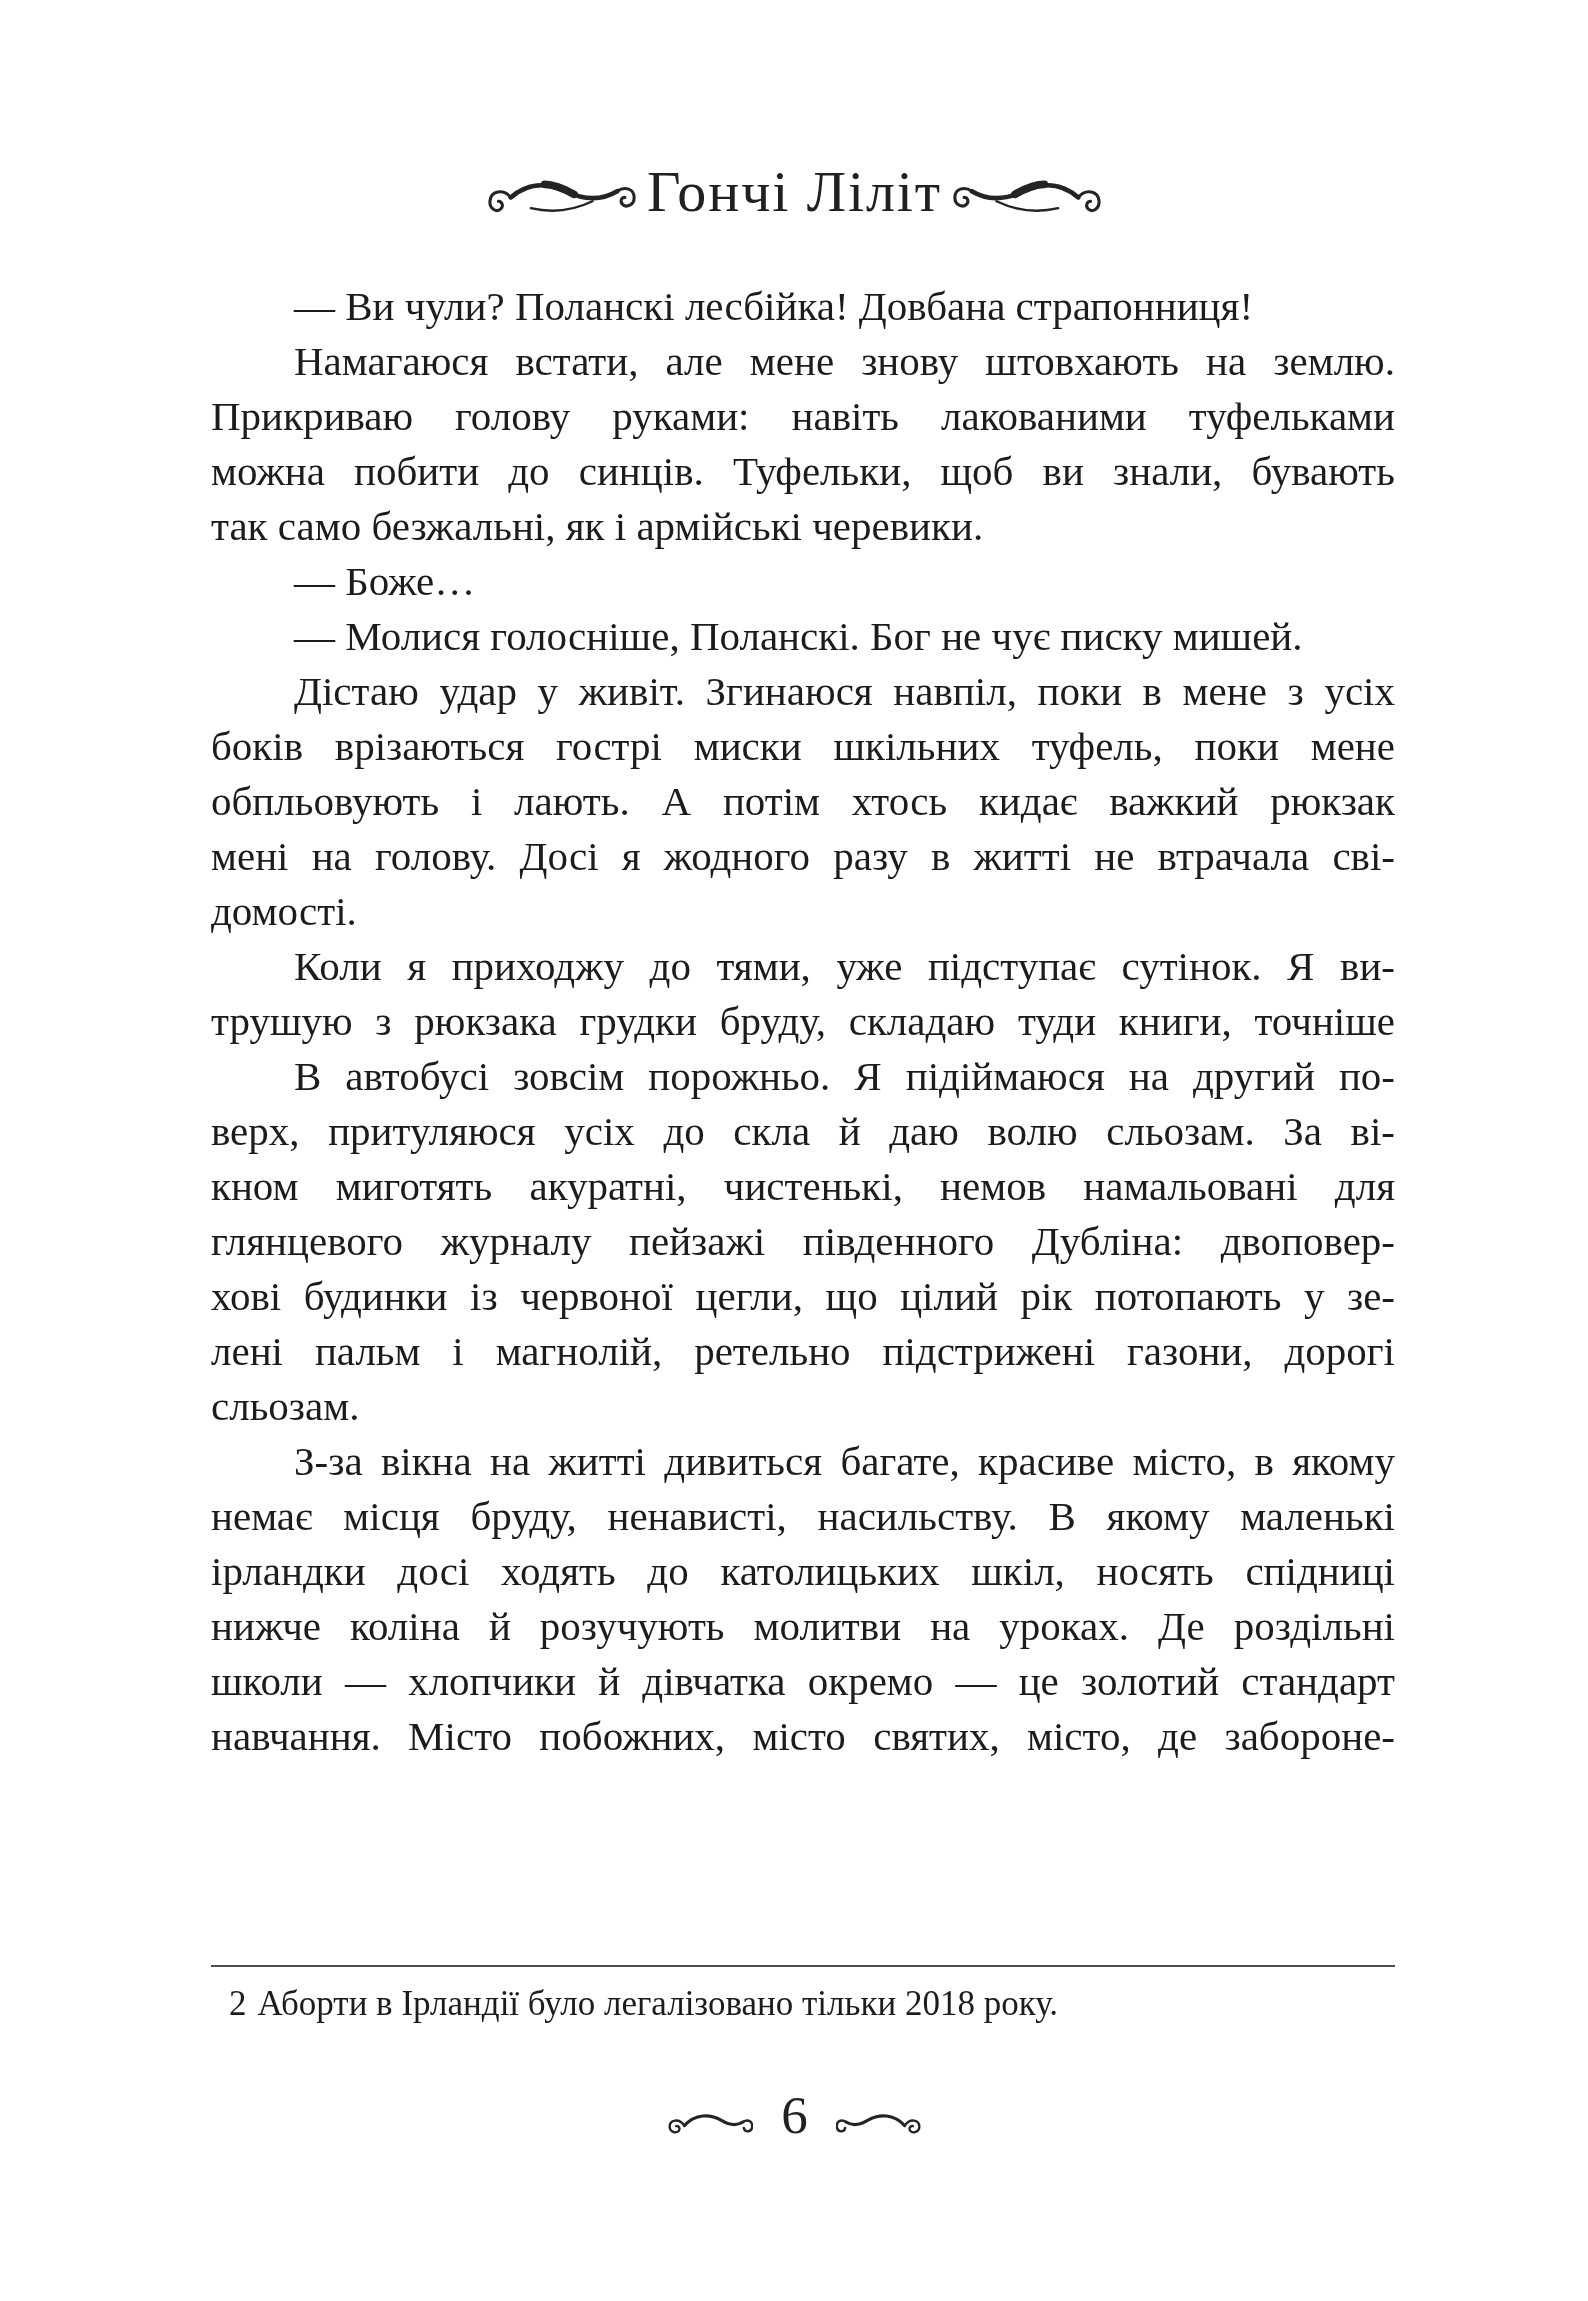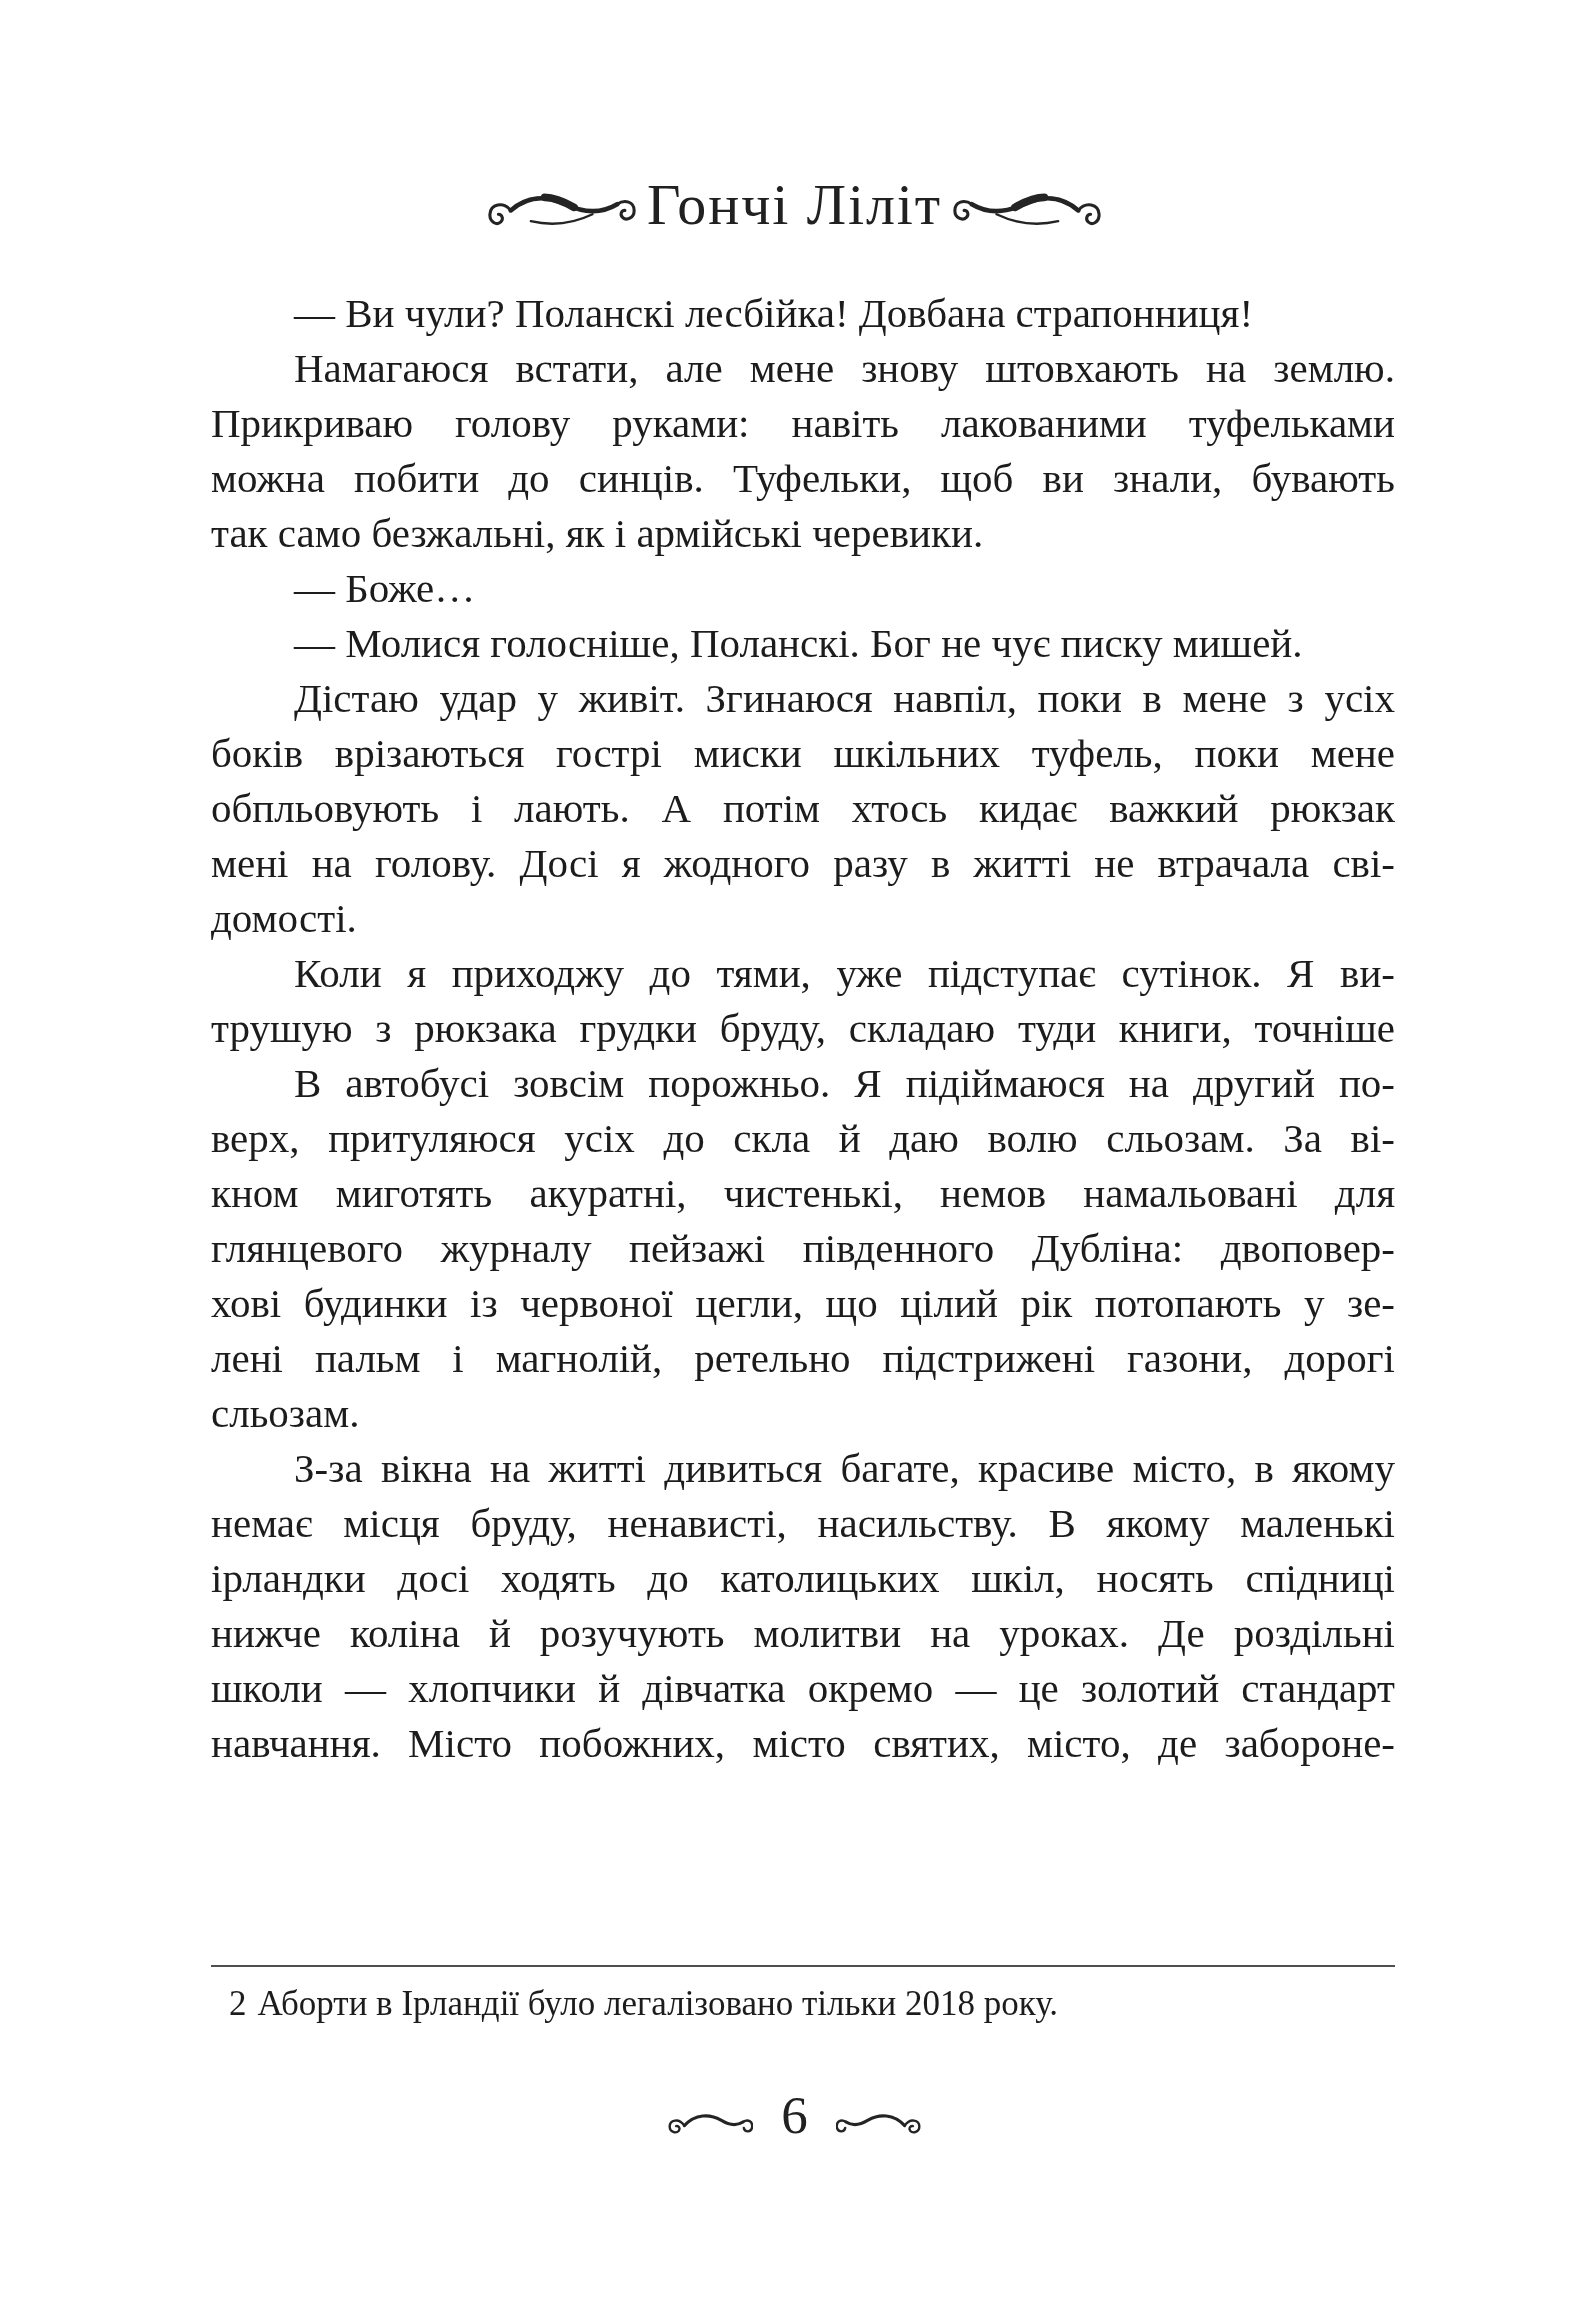--- a/index.html
+++ b/index.html
@@ -9,41 +9,41 @@
     height: 2301px;
     background: #ffffff;
     font-family: "Liberation Serif", serif;
     color: #1c1c1c;
     overflow: hidden;
   }
 
   
   .chapter-header {
     position: absolute;
-    top: 171px;
+    top: 158px;
     left: 0;
     width: 100%;
     display: flex;
     align-items: center;
     justify-content: center;
   }
   .chapter-title {
     font-size: 58px;
     letter-spacing: 1.9px;
     white-space: nowrap;
     color: #212121;
   }
   .flourish { width: 163px; height: 54px; }
   .flourish.mirror { transform: scaleX(-1); }
 
   
   .body-text {
     position: absolute;
     left: 211px;
-    top: 286px;
+    top: 279px;
     width: 1184px;
     font-size: 41px;
     line-height: 55px;
   }
   .para { margin: 0; }
   .para.italic { }
   .line { text-align: justify; text-align-last: justify; }
   .line.last { text-align-last: left; }
   .line.first { text-indent: 83px; }
   .line sup {

